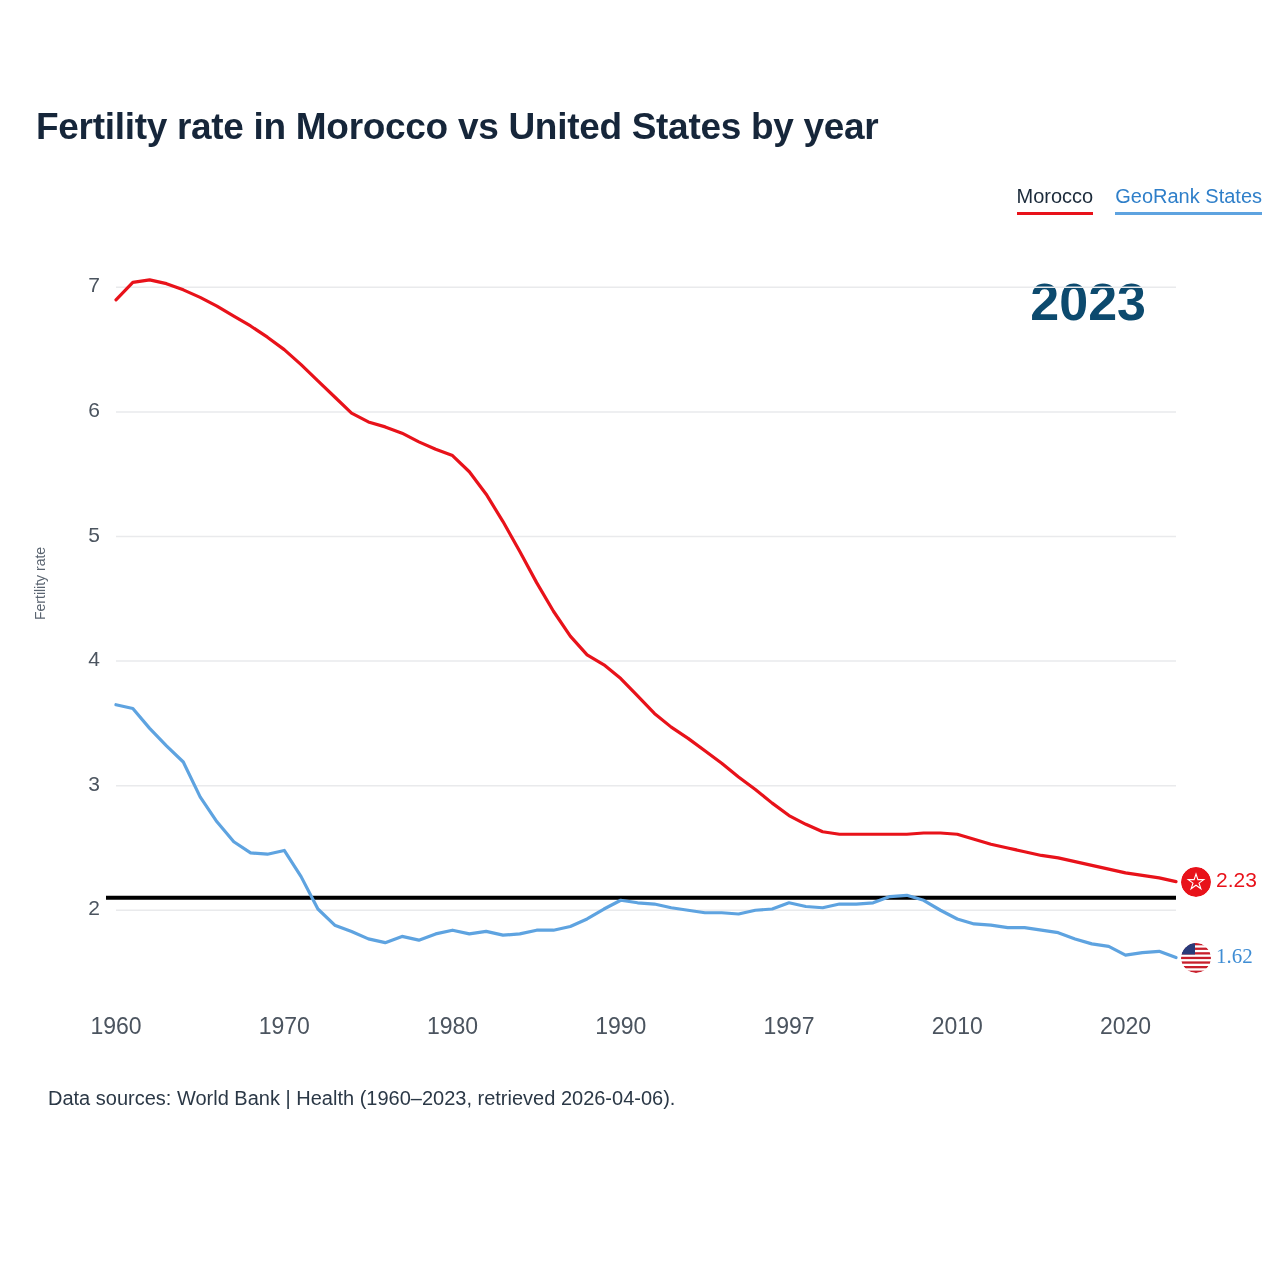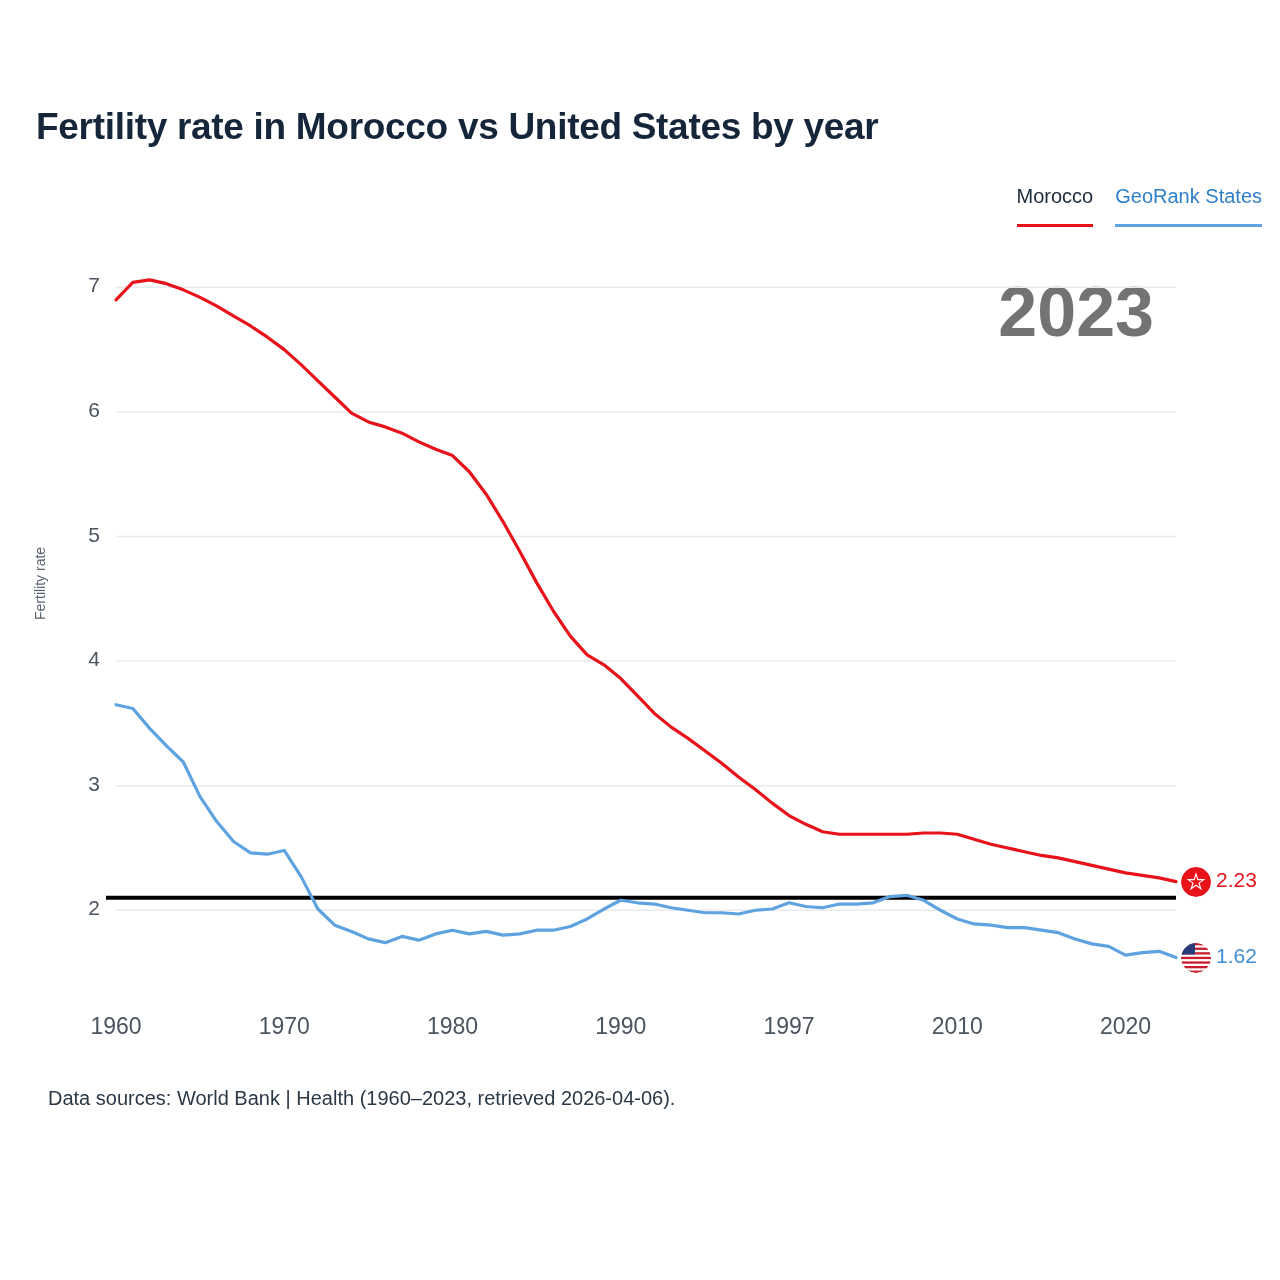--- a/index.html
+++ b/index.html
@@ -35,38 +35,38 @@
   .legend {
     position: absolute;
     right: 26px;
     top: 185px;
     display: flex;
     gap: 22px;
     align-items: flex-start;
   }
   .legend-item {
     font-size: 20px;
-    padding-bottom: 16px;
+    padding-bottom: 4px;
     white-space: nowrap;
   }
   .legend-item.morocco {
     color: #1b2a3a;
     border-bottom: 3px solid #e8121a;
   }
   .legend-item.us {
     color: #2f7fc9;
     border-bottom: 3px solid #5ea3e0;
   }
   .year-watermark {
     position: absolute;
-    right: 134px;
+    right: 142px;
     top: 272px;
-    font-size: 70px;
+    font-size: 52px;
     font-weight: bold;
-    color: #737373;
+    color: #0c4a6e;
     letter-spacing: 0px;
   }
   .y-axis-label {
     position: absolute;
     left: 24px;
     top: 620px;
     transform: rotate(-90deg);
     transform-origin: left top;
     font-size: 14px;
     color: #5a6470;
@@ -186,16 +186,16 @@
         <rect x="0" y="4.6" width="30" height="2.3" fill="#c81e2b"></rect>
         <rect x="0" y="9.2" width="30" height="2.3" fill="#c81e2b"></rect>
         <rect x="0" y="13.8" width="30" height="2.3" fill="#c81e2b"></rect>
         <rect x="0" y="18.4" width="30" height="2.3" fill="#c81e2b"></rect>
         <rect x="0" y="23.0" width="30" height="2.3" fill="#c81e2b"></rect>
         <rect x="0" y="27.6" width="30" height="2.4" fill="#c81e2b"></rect>
         <rect x="0" y="0" width="14" height="11.5" fill="#2a3b7a"></rect>
       </g>
     </svg>
   </div>
-  <div class="endpoint-label us" id="label-us" style="left: 1208px; top: 943.593px;">1.62</div>
+  <div class="endpoint-label us" id="label-us" style="left: 1208px; top: 943.593px; font-family: Liberation Serif, serif;">1.62</div>
 
   <div class="footer l1">Data sources: World Bank | Health (1960–2023, retrieved 2026-04-06).</div>
 </div>
 
 </body></html>

